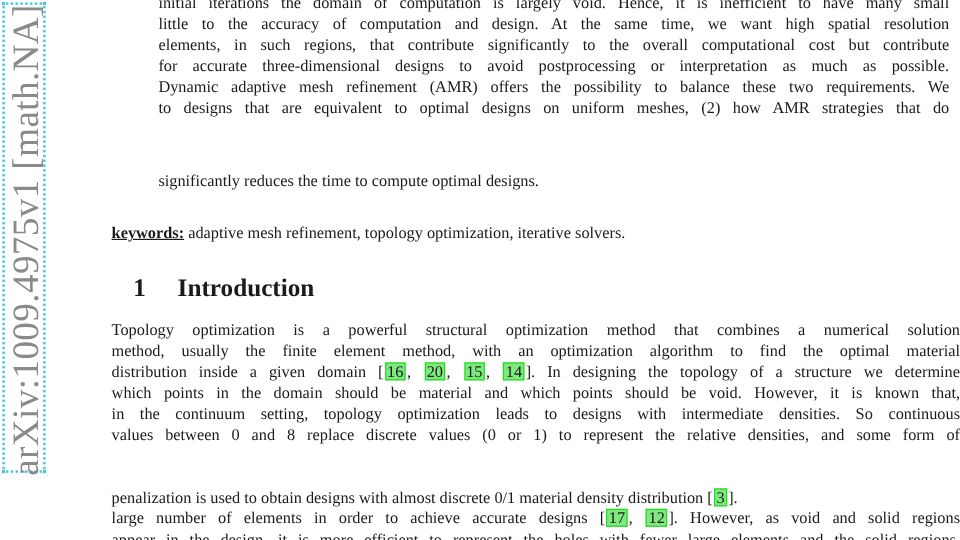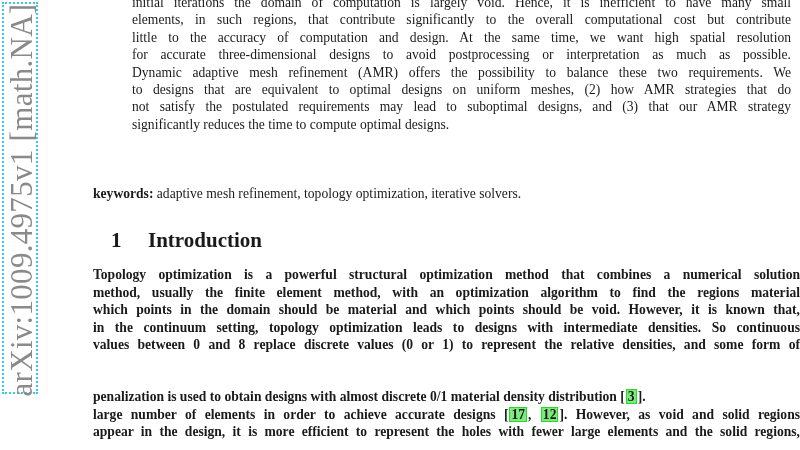--- a/index.html
+++ b/index.html
@@ -19,70 +19,70 @@
     position: absolute; left: 18px; top: 196px;
     transform: translate(-50%, -50%) rotate(-90deg);
     white-space: nowrap; font-size: 31px; color: #8a8a8a;
     letter-spacing: 0.3px;
   }
   .abstract {
     position: absolute; left: 132px; top: -6px; width: 659px;
     font-size: 13.6px; line-height: 17.4px; text-align: justify;
   }
   .abstract .line { display: block; text-align: justify; text-align-last: justify; white-space: nowrap; }
-  .abstract .line.last { text-align-last: left; }
+  .abstract .line.last { text-align-last: left; margin-top: 44px; }
   .keywords {
     position: absolute; left: 93px; top: 186px; font-size: 13.6px;
   }
-  .keywords b { font-weight: bold; }
+  .keywords b { font-weight: bold; text-decoration: underline; }
   .section {
     position: absolute; left: 111px; top: 228px; font-size: 21px; font-weight: bold;
   }
   .section .num { display: inline-block; width: 37px; }
   .body {
     position: absolute; left: 93px; top: 266px; width: 707px;
     font-size: 13.6px; line-height: 17.6px;
   }
-  .body .line { display: block; text-align: justify; text-align-last: justify; white-space: nowrap; font-weight: bold; }
+  .body .line { display: block; text-align: justify; text-align-last: justify; white-space: nowrap; }
   .body .line.last { text-align-last: left; margin-top: 34px; }
   .body .line.indent { padding-left: 22px; }
   .cite {
     display: inline-block; border: 1.5px solid #22dd22; background: #7fe87f;
     padding: 0 1px; line-height: 13px; margin: 0 1px;
   }
 </style>
 </head>
 <body>
 
 <div class="stamp">
   <div class="stamp-text">arXiv:1009.4975v1  [math.NA]</div>
 </div>
 
 <div class="abstract">
   <span class="line">initial iterations the domain of computation is largely void. Hence, it is inefficient to have many small</span>
+  <span class="line">little to the accuracy of computation and design.  At the same time, we want high spatial resolution</span>
   <span class="line">elements, in such regions, that contribute significantly to the overall computational cost but contribute</span>
-  <span class="line">little to the accuracy of computation and design.  At the same time, we want high spatial resolution</span>
   <span class="line">for accurate three-dimensional designs to avoid postprocessing or interpretation as much as possible.</span>
   <span class="line">Dynamic adaptive mesh refinement (AMR) offers the possibility to balance these two requirements. We</span>
   <span class="line">to designs that are equivalent to optimal designs on uniform meshes, (2) how AMR strategies that do</span>
-  <span class="line">not satisfy the postulated requirements may lead to suboptimal designs, and (3) that our AMR strategy</span>
   <span class="line last">significantly reduces the time to compute optimal designs.</span>
 </div>
 
 <div class="keywords">
   <b>keywords:</b>
   <span>adaptive mesh refinement, topology optimization, iterative solvers.</span>
 </div>
 
 <div class="section">
   <span class="num">1</span><span>Introduction</span>
 </div>
 
 <div class="body">
   <span class="line">Topology optimization is a powerful structural optimization method that combines a numerical solution</span>
-  <span class="line">method, usually the finite element method, with an optimization algorithm to find the regions material</span>
+  <span class="line">method, usually the finite element method, with an optimization algorithm to find the optimal material</span>
+  <span class="line"><span>distribution inside a given domain [</span><a class="cite">16</a>, <a class="cite">20</a>, <a class="cite">15</a>, <a class="cite">14</a><span>]. In designing the topology of a structure we determine</span></span>
   <span class="line">which points in the domain should be material and which points should be void. However, it is known that,</span>
   <span class="line">in the continuum setting, topology optimization leads to designs with intermediate densities. So continuous</span>
   <span class="line">values between 0 and 8 replace discrete values (0 or 1) to represent the relative densities, and some form of</span>
   <span class="line last"><span>penalization is used to obtain designs with almost discrete 0/1 material density distribution [</span><a class="cite">3</a><span>].</span></span>
   <span class="line"><span>large number of elements in order to achieve accurate designs [</span><a class="cite">17</a>, <a class="cite">12</a><span>]. However, as void and solid regions</span></span>
   <span class="line">appear in the design, it is more efficient to represent the holes with fewer large elements and the solid regions,</span>
 </div>
 
 </body></html>

